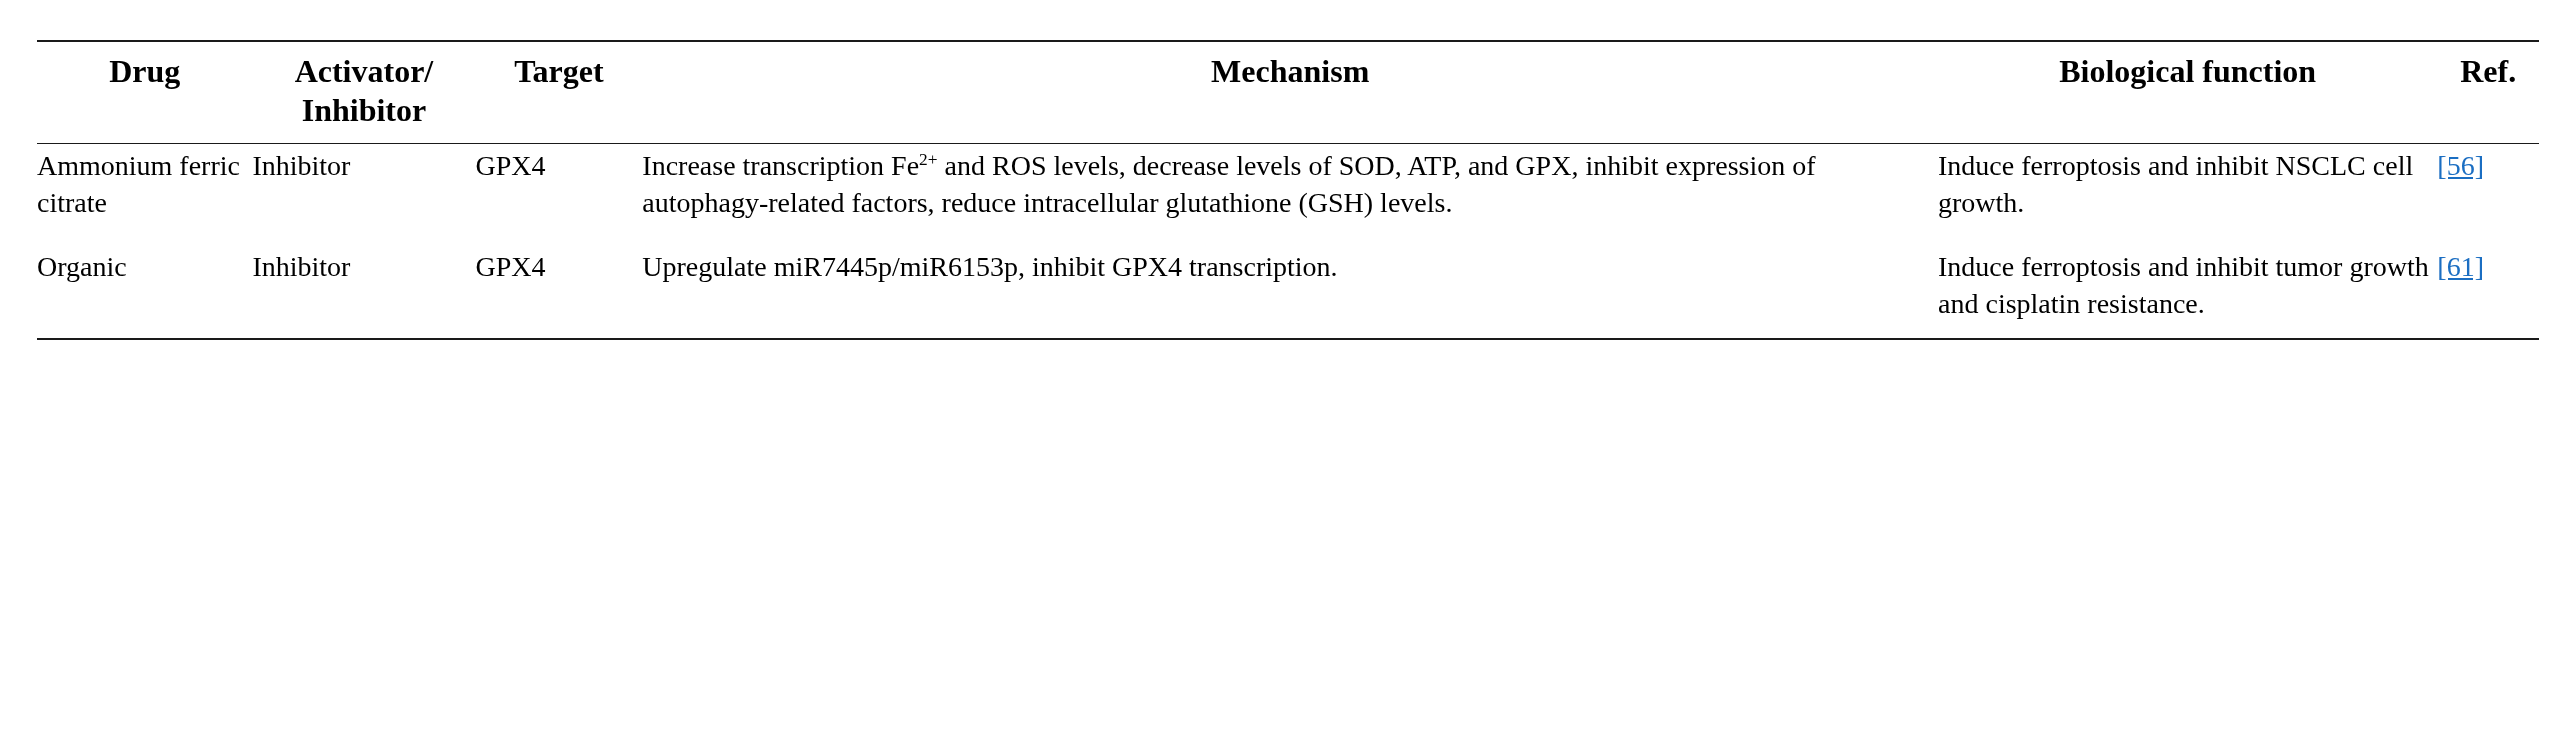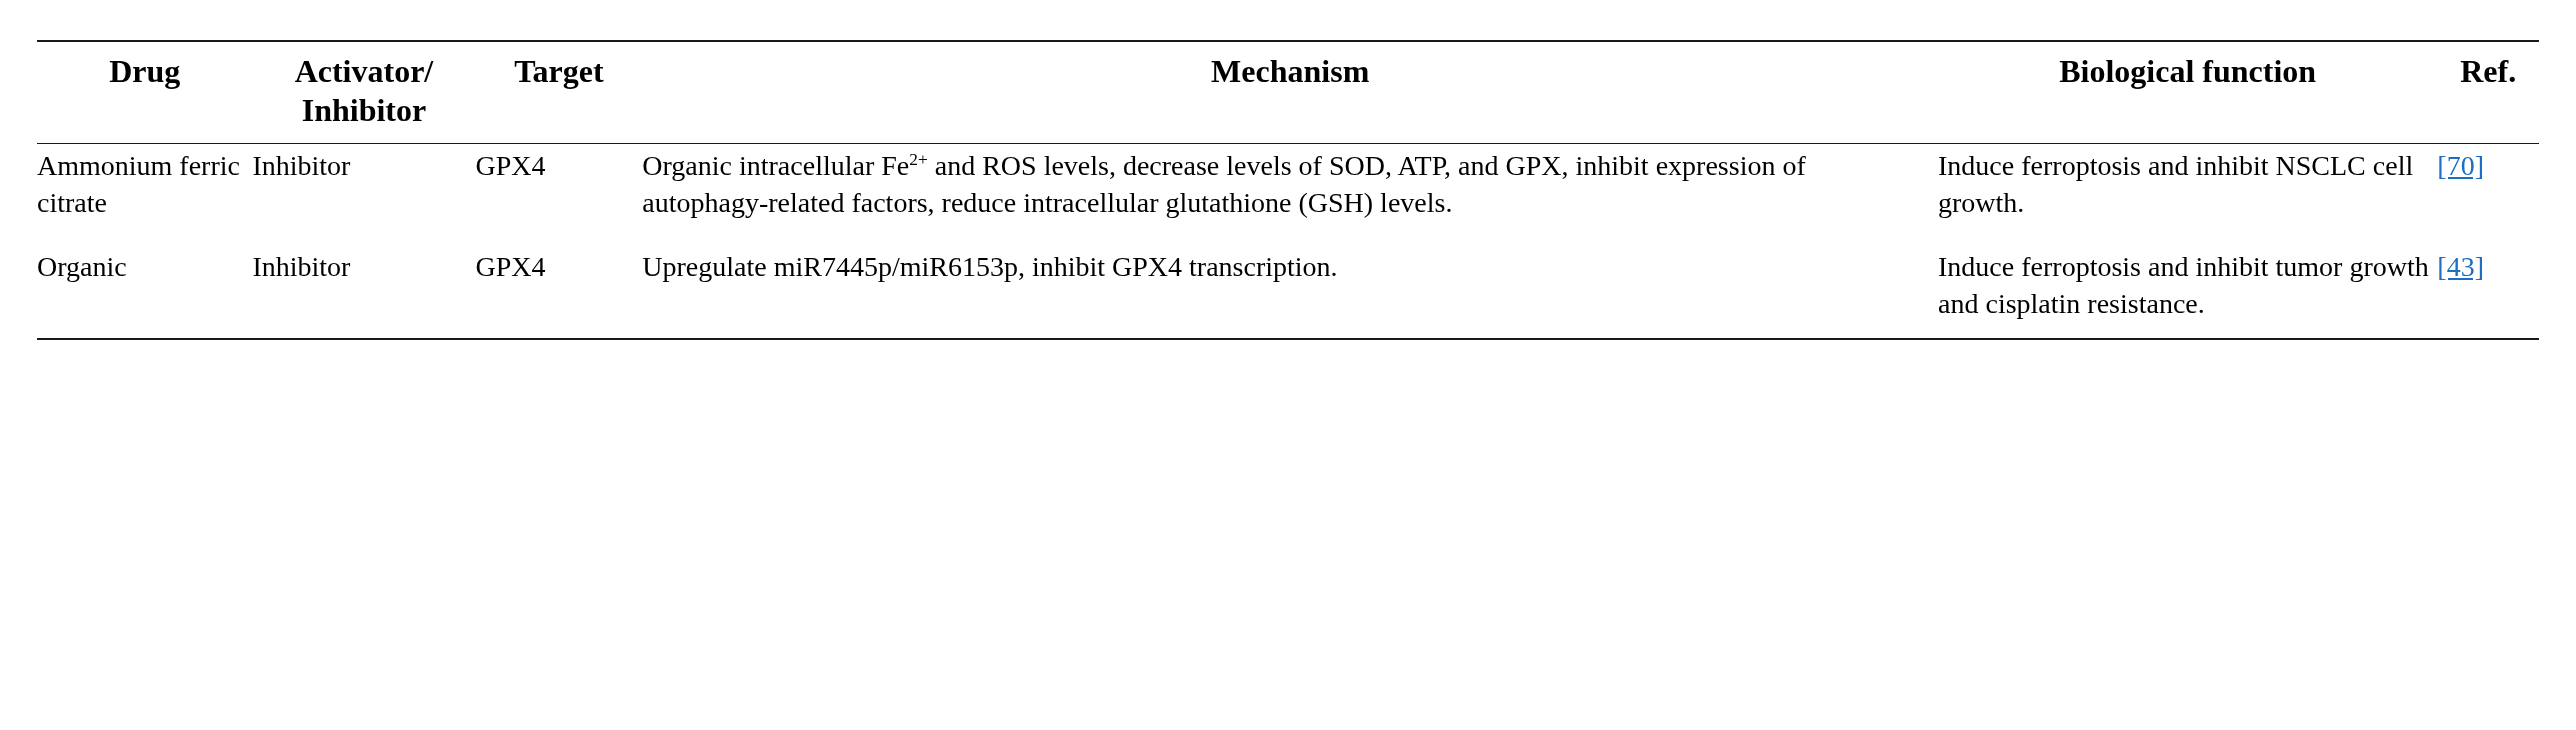--- a/index.html
+++ b/index.html
@@ -110,29 +110,29 @@
         <th class="col-mech rule-top">Mechanism</th>
         <th class="col-bio rule-top">Biological function</th>
         <th class="col-ref rule-top">Ref.</th>
       </tr>
     </thead>
     <tbody>
       <tr class="body-row">
         <td class="col-drug rule-mid">Ammonium ferric citrate</td>
         <td class="col-ai rule-mid">Inhibitor</td>
         <td class="col-target rule-mid">GPX4</td>
-        <td class="col-mech rule-mid"><span>Organic intracellular Fe</span><sup>2+</sup><span> and ROS levels, decrease levels of SOD, ATP, and GPX, inhibit expression of autophagy-related factors, reduce intracellular glutathione (GSH) levels.</span></td>
+        <td class="col-mech rule-mid"><span>Increase transcription Fe</span><sup>2+</sup><span> and ROS levels, decrease levels of SOD, ATP, and GPX, inhibit expression of autophagy-related factors, reduce intracellular glutathione (GSH) levels.</span></td>
         <td class="col-bio rule-mid">Induce ferroptosis and inhibit NSCLC cell growth.</td>
-        <td class="col-ref rule-mid"><a class="ref-link" href="#">[70]</a></td>
+        <td class="col-ref rule-mid"><a class="ref-link" href="#">[56]</a></td>
       </tr>
       <tr class="body-row">
         <td class="col-drug rule-bottom">Organic</td>
         <td class="col-ai rule-bottom">Inhibitor</td>
         <td class="col-target rule-bottom">GPX4</td>
         <td class="col-mech rule-bottom"><span>Upregulate miR7445p/miR6153p, inhibit GPX4 transcription.</span><sup></sup><span></span></td>
         <td class="col-bio rule-bottom">Induce ferroptosis and inhibit tumor growth and cisplatin resistance.</td>
-        <td class="col-ref rule-bottom"><a class="ref-link" href="#">[43]</a></td>
+        <td class="col-ref rule-bottom"><a class="ref-link" href="#">[61]</a></td>
       </tr>
     </tbody>
   </table>
 
 </div>
 
 
 </body></html>

